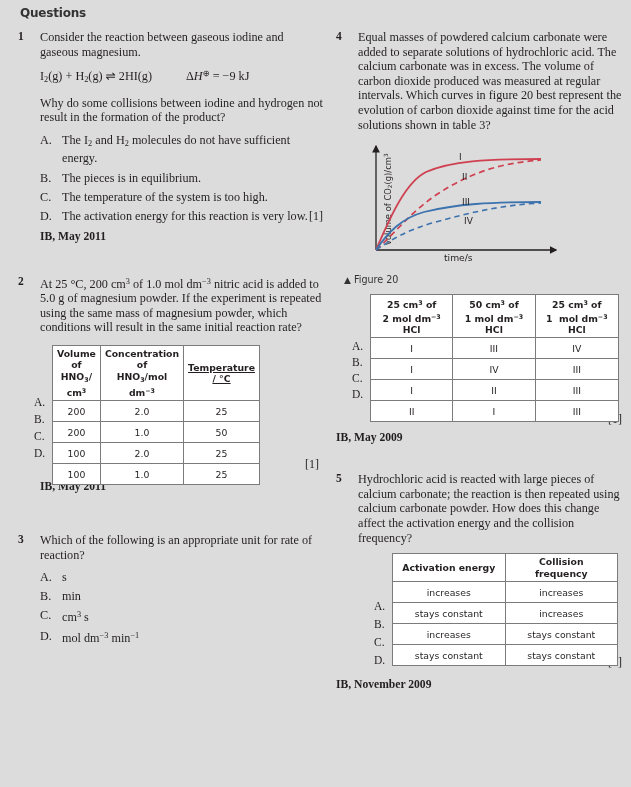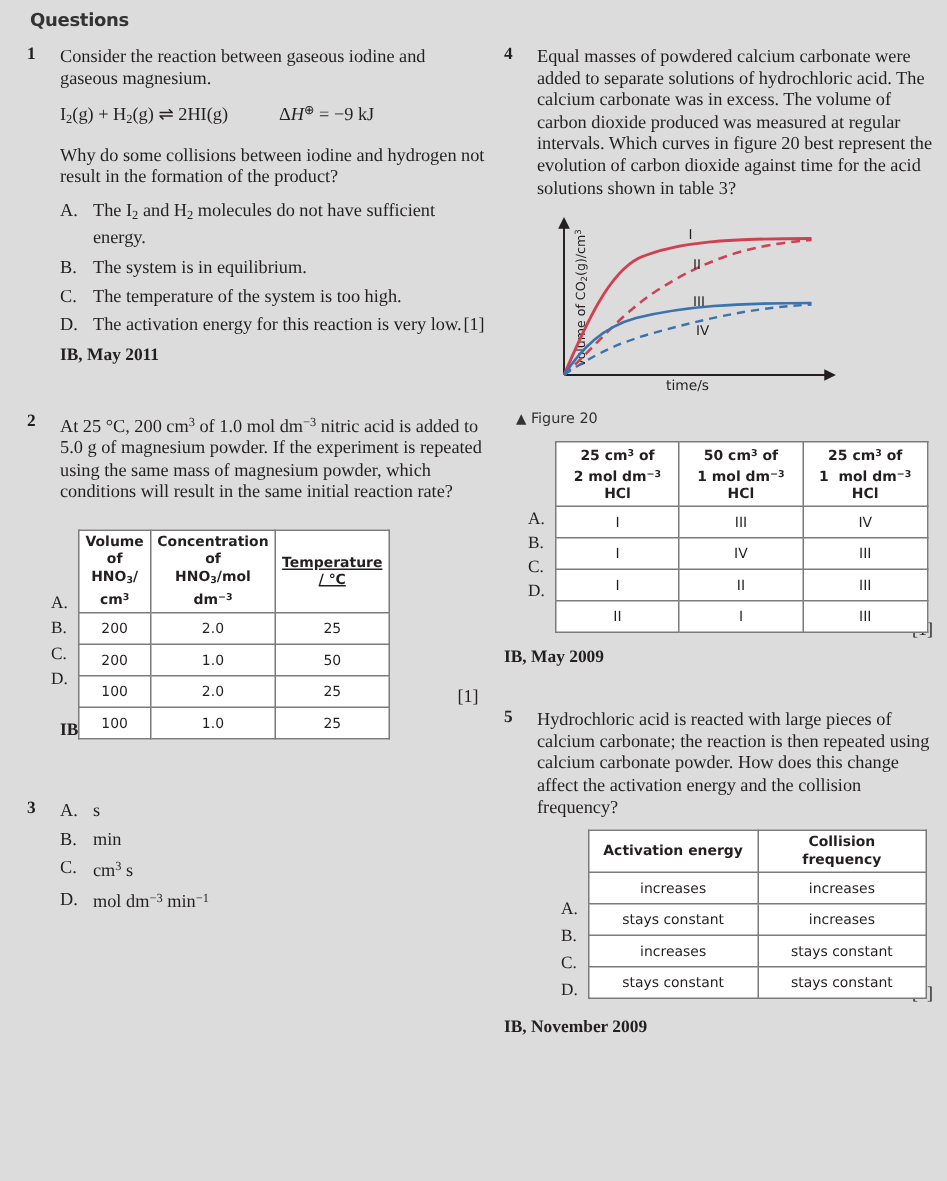--- a/index.html
+++ b/index.html
@@ -63,21 +63,21 @@
   table.data td,table.data th{
     border:1px solid #7b7b7b;
     text-align:center;vertical-align:middle;
     padding:2px 4px;font-weight:normal;
   }
   table.data thead th{font-weight:bold;line-height:11.5px;}
   table.data tbody td{height:16px;}
   table.data{border:1.6px solid #6e6e6e;}
 
   
-  #tbl-hno3{position:absolute;left:34px;top:0;width:198px;margin-top:8px;}
+  #tbl-hno3{position:absolute;left:34px;top:0;width:198px;}
   #tbl-hno3 th:nth-child(1){width:62px;}
   #tbl-hno3 th:nth-child(2){width:98px;}
   #tbl-hno3 th:nth-child(3){width:86px;text-decoration:underline;}
 
   
   #tbl-3{position:absolute;left:34px;top:0;width:249px;}
   #tbl-3 th{width:83px;line-height:11.5px;}
 
   
   #tbl-5{position:absolute;left:34px;top:0;width:226px;}
@@ -121,21 +121,21 @@
     <div class="q">
       <div class="qnum">1</div>
       <div class="qbody">
         <p>Consider the reaction between gaseous iodine and gaseous magnesium.</p>
         <p class="eq">
           I<sub>2</sub>(g) + H<sub>2</sub>(g) ⇌ 2HI(g)<span class="gap"></span>Δ<i>H</i><sup>⊕</sup> = −9 kJ
         </p>
         <p>Why do some collisions between iodine and hydrogen not result in the formation of the product?</p>
         <ul class="opts">
           <li><span class="lab">A.</span>The I<sub>2</sub> and H<sub>2</sub> molecules do not have sufficient energy.</li>
-          <li><span class="lab">B.</span><span>The system is in equilibrium.</span></li>
+          <li><span class="lab">B.</span><span>The pieces is in equilibrium.</span></li>
           <li><span class="lab">C.</span><span>The temperature of the system is too high.</span></li>
           <li><span class="lab">D.</span><span>The activation energy for this reaction is very low.</span><span class="mark" style="float:right;">[1]</span></li>
         </ul>
         <div class="src">IB, May 2011</div>
       </div>
     </div>
 
     <div class="q" style="margin-top:30px;">
       <div class="qnum">2</div>
       <div class="qbody">
@@ -182,20 +182,21 @@
         </tbody>
       </table>
     </div>
 
     <div class="mark" style="margin-top:6px;padding-right:4px;">[1]</div>
     <div class="src" style="margin-left:22px;margin-top:8px;">IB, May 2011</div>
 
     <div class="q" style="margin-top:40px;">
       <div class="qnum">3</div>
       <div class="qbody">
+        <p>Which of the following is an appropriate unit for rate of reaction?</p>
         <ul class="opts">
           <li><span class="lab">A.</span><span>s</span></li>
           <li><span class="lab">B.</span><span>min</span></li>
           <li><span class="lab">C.</span>cm<sup>3</sup> s</li>
           <li><span class="lab">D.</span>mol dm<sup>−3</sup> min<sup>−1</sup></li>
         </ul>
       </div>
     </div>
 
   </div>

